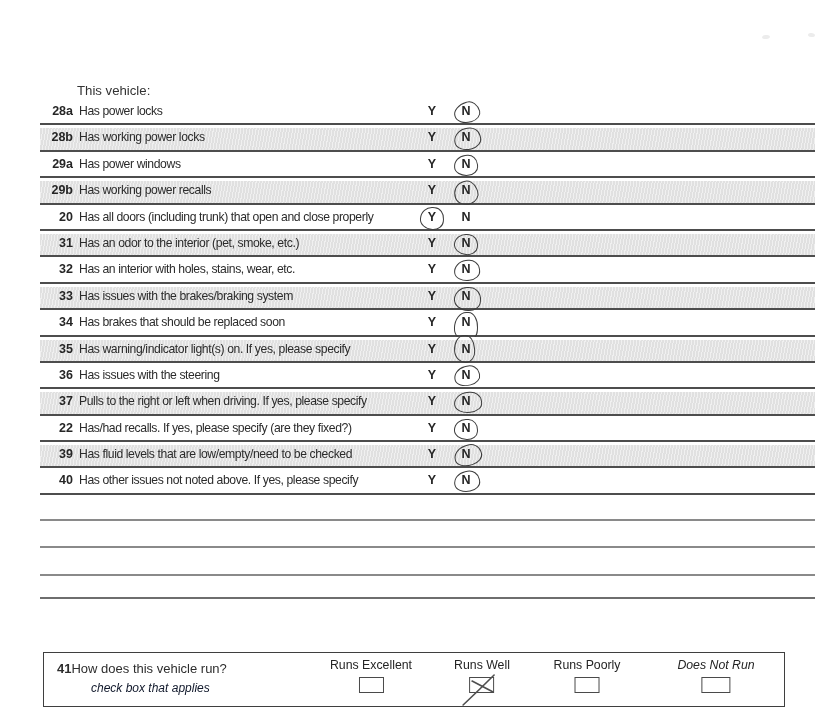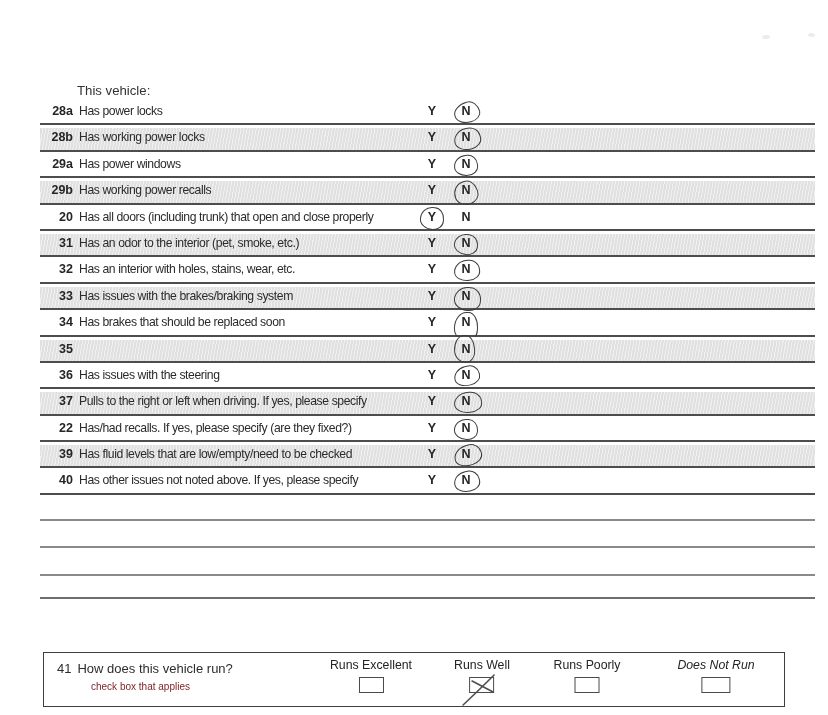--- a/index.html
+++ b/index.html
@@ -76,22 +76,22 @@
   .blank-line.b1{top:519px;}
   .blank-line.b2{top:546px;}
   .blank-line.b3{top:574px;}
   .blank-line.b4{top:597px;border-top-color:#6e6e6e;}
 
   .box41{
     position:absolute;left:43px;top:652px;width:740px;height:53px;
     border:1.6px solid #3f3f3f;background:#fff;
   }
   .q41-line{position:absolute;left:13px;top:8px;font-size:13px;white-space:nowrap;}
-  .q41-line .q41-num{font-weight:400;margin-right:6px;}
-  .q41-note{position:absolute;left:47px;top:28px;font-size:10px;color:#7f1d1d;}
+  .q41-line .q41-num{font-weight:700;}
+  .q41-note{position:absolute;left:47px;top:28px;font-size:12px;font-style:italic;color:#0f172a;}
 
   .opt{position:absolute;top:5px;text-align:center;transform:translateX(-50%);}
   .opt.o1{left:327px;}
   .opt.o2{left:438px;}
   .opt.o3{left:543px;}
   .opt.o4{left:672px;font-style:italic;}
   .opt-label{display:block;font-size:12.3px;white-space:nowrap;color:#242424;}
   .cbox{
     position:relative;display:inline-block;width:23px;height:14px;
     border:1.7px solid #4a4a4a;margin-top:5px;background:#fff;
@@ -159,20 +159,21 @@
     <span class="yn n">N</span>
   </div>
   <div class="qrow circ-n">
     <span class="num">34</span>
     <span class="qtext">Has brakes that should be replaced soon</span>
     <span class="yn y">Y</span>
     <span class="yn n">N</span>
   </div>
   <div class="qrow circ-n">
     <span class="num">35</span>
+    <span class="qtext">Has warning/indicator light(s) on.  If yes, please specify</span>
     <span class="yn y">Y</span>
     <span class="yn n">N</span>
   </div>
   <div class="qrow circ-n">
     <span class="num">36</span>
     <span class="qtext">Has issues with the steering</span>
     <span class="yn y">Y</span>
     <span class="yn n">N</span>
   </div>
   <div class="qrow circ-n">

